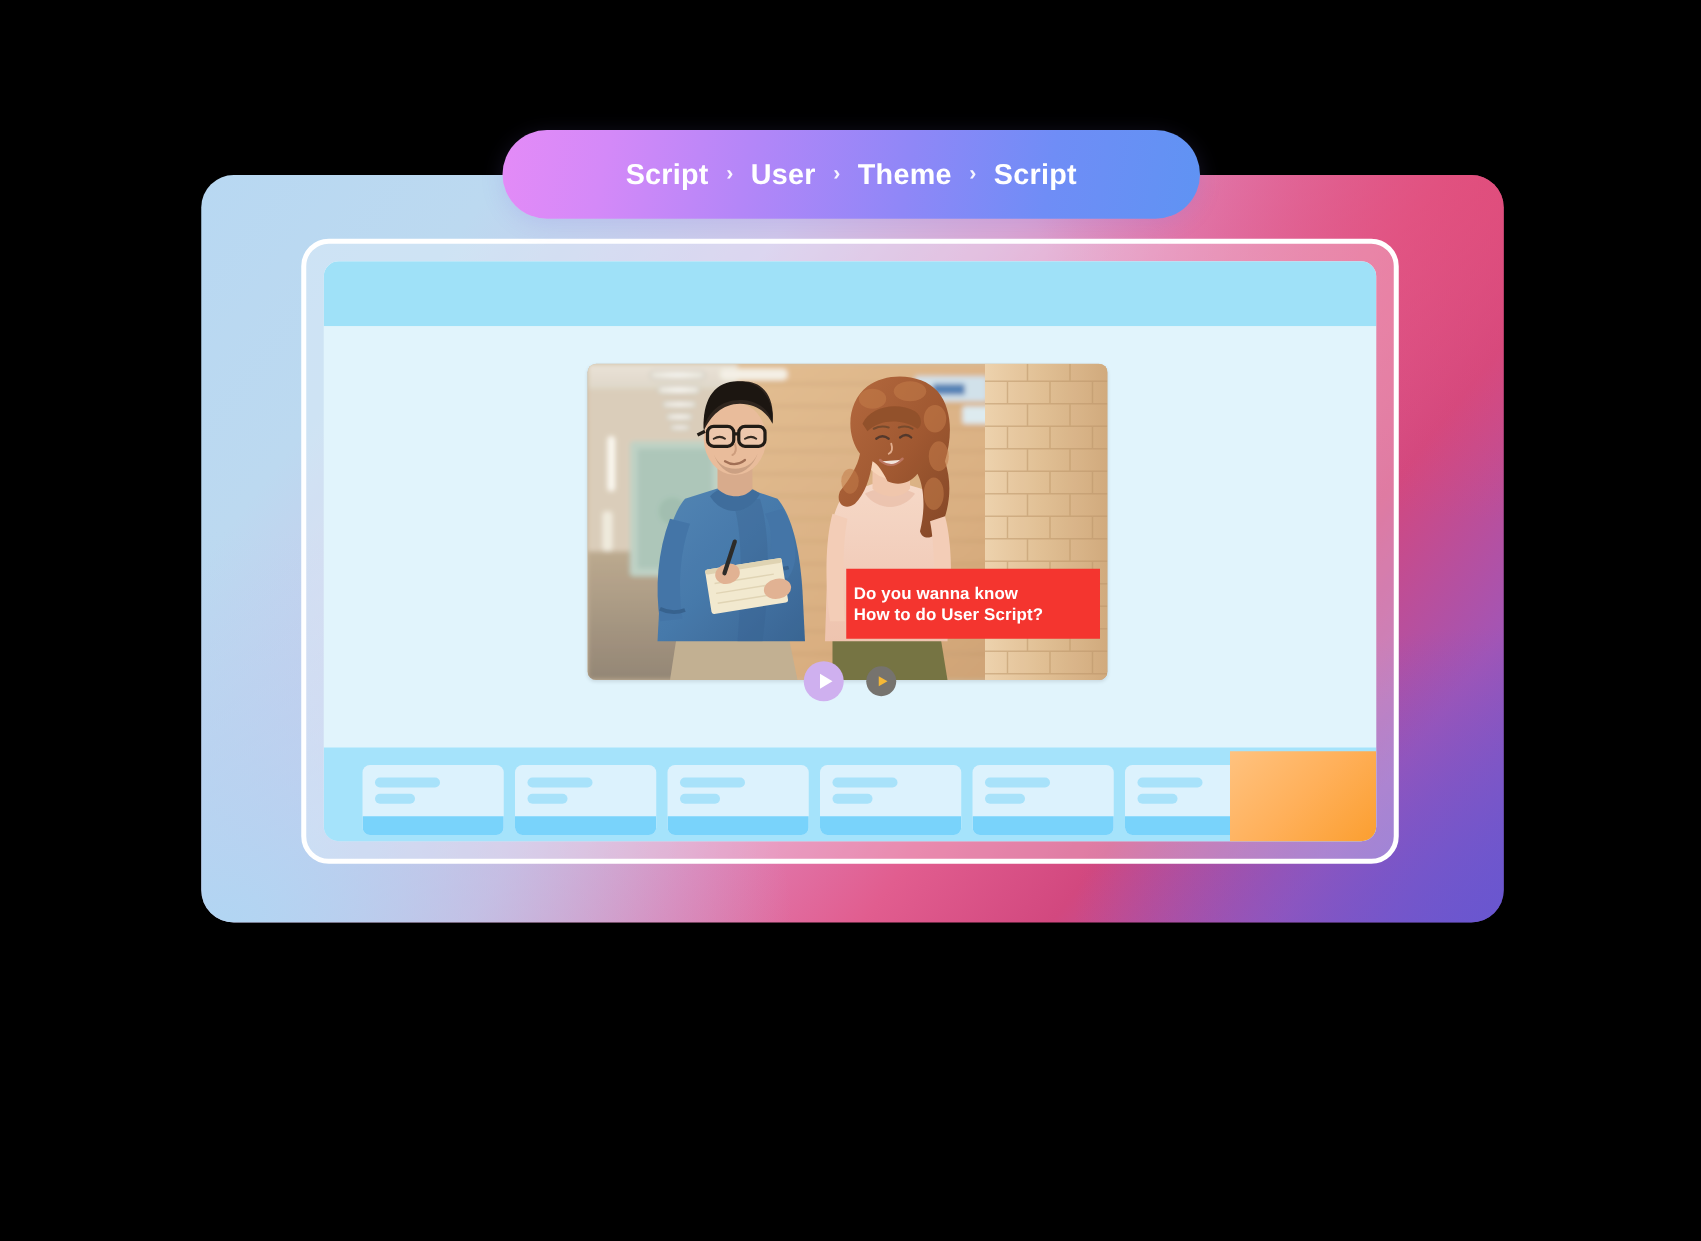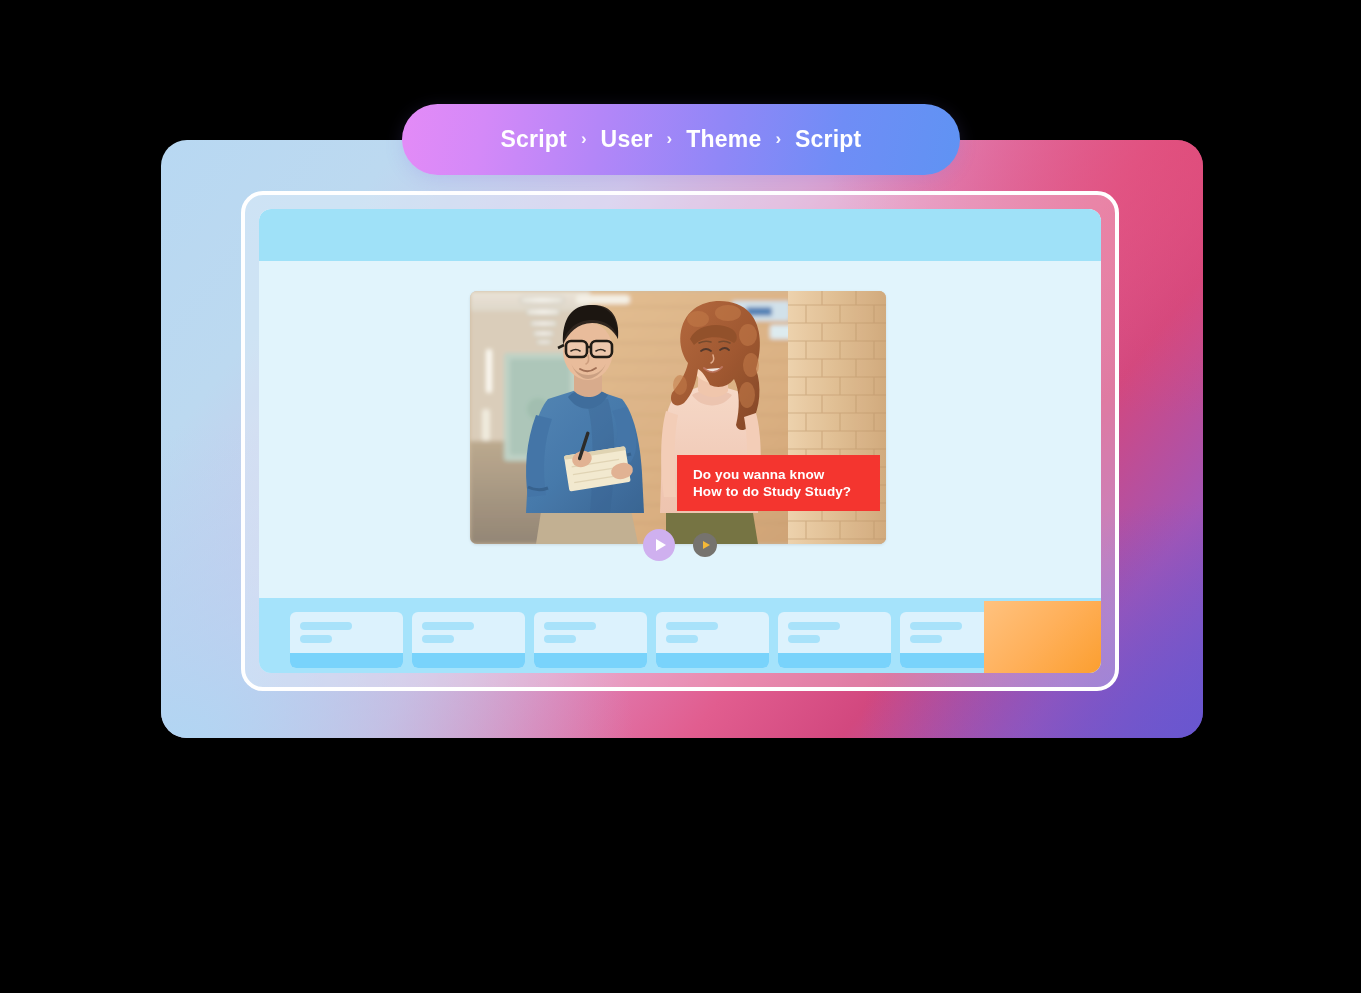--- a/index.html
+++ b/index.html
@@ -114,21 +114,21 @@
   .caption-overlay {
     position: absolute;
     left: 207px;
     top: 164px;
     width: 203px;
     height: 56px;
     background: #f4352f;
     display: flex;
     flex-direction: column;
     justify-content: center;
-    padding-left: 16px;
+    padding-left: 6px;
     z-index: 4;
   }
   .caption-line {
     color: #ffffff;
     font-size: 13.5px;
     font-weight: bold;
     line-height: 17px;
     letter-spacing: 0.1px;
     white-space: nowrap;
   }
@@ -529,21 +529,21 @@
               <ellipse cx="112" cy="168" rx="10" ry="8" fill="#e0b093" transform="rotate(-18 112 168)"></ellipse>
 
               <rect x="112" y="140" width="3.4" height="30" rx="1.7" fill="#222" transform="rotate(18 114 155)"></rect>
             </g>
 
             <rect x="0" y="0" width="416" height="253" fill="#ffcf95" opacity="0.05"></rect>
           </svg>
 
           <div class="caption-overlay">
             <div class="caption-line">Do you wanna know</div>
-            <div class="caption-line">How to do Study Study?</div>
+            <div class="caption-line">How to do User Script?</div>
           </div>
         </div>
 
         <div class="playback-controls">
           <div class="play-btn primary">
             <span class="tri"></span>
           </div>
           <div class="play-btn secondary">
             <span class="tri"></span>
           </div>

